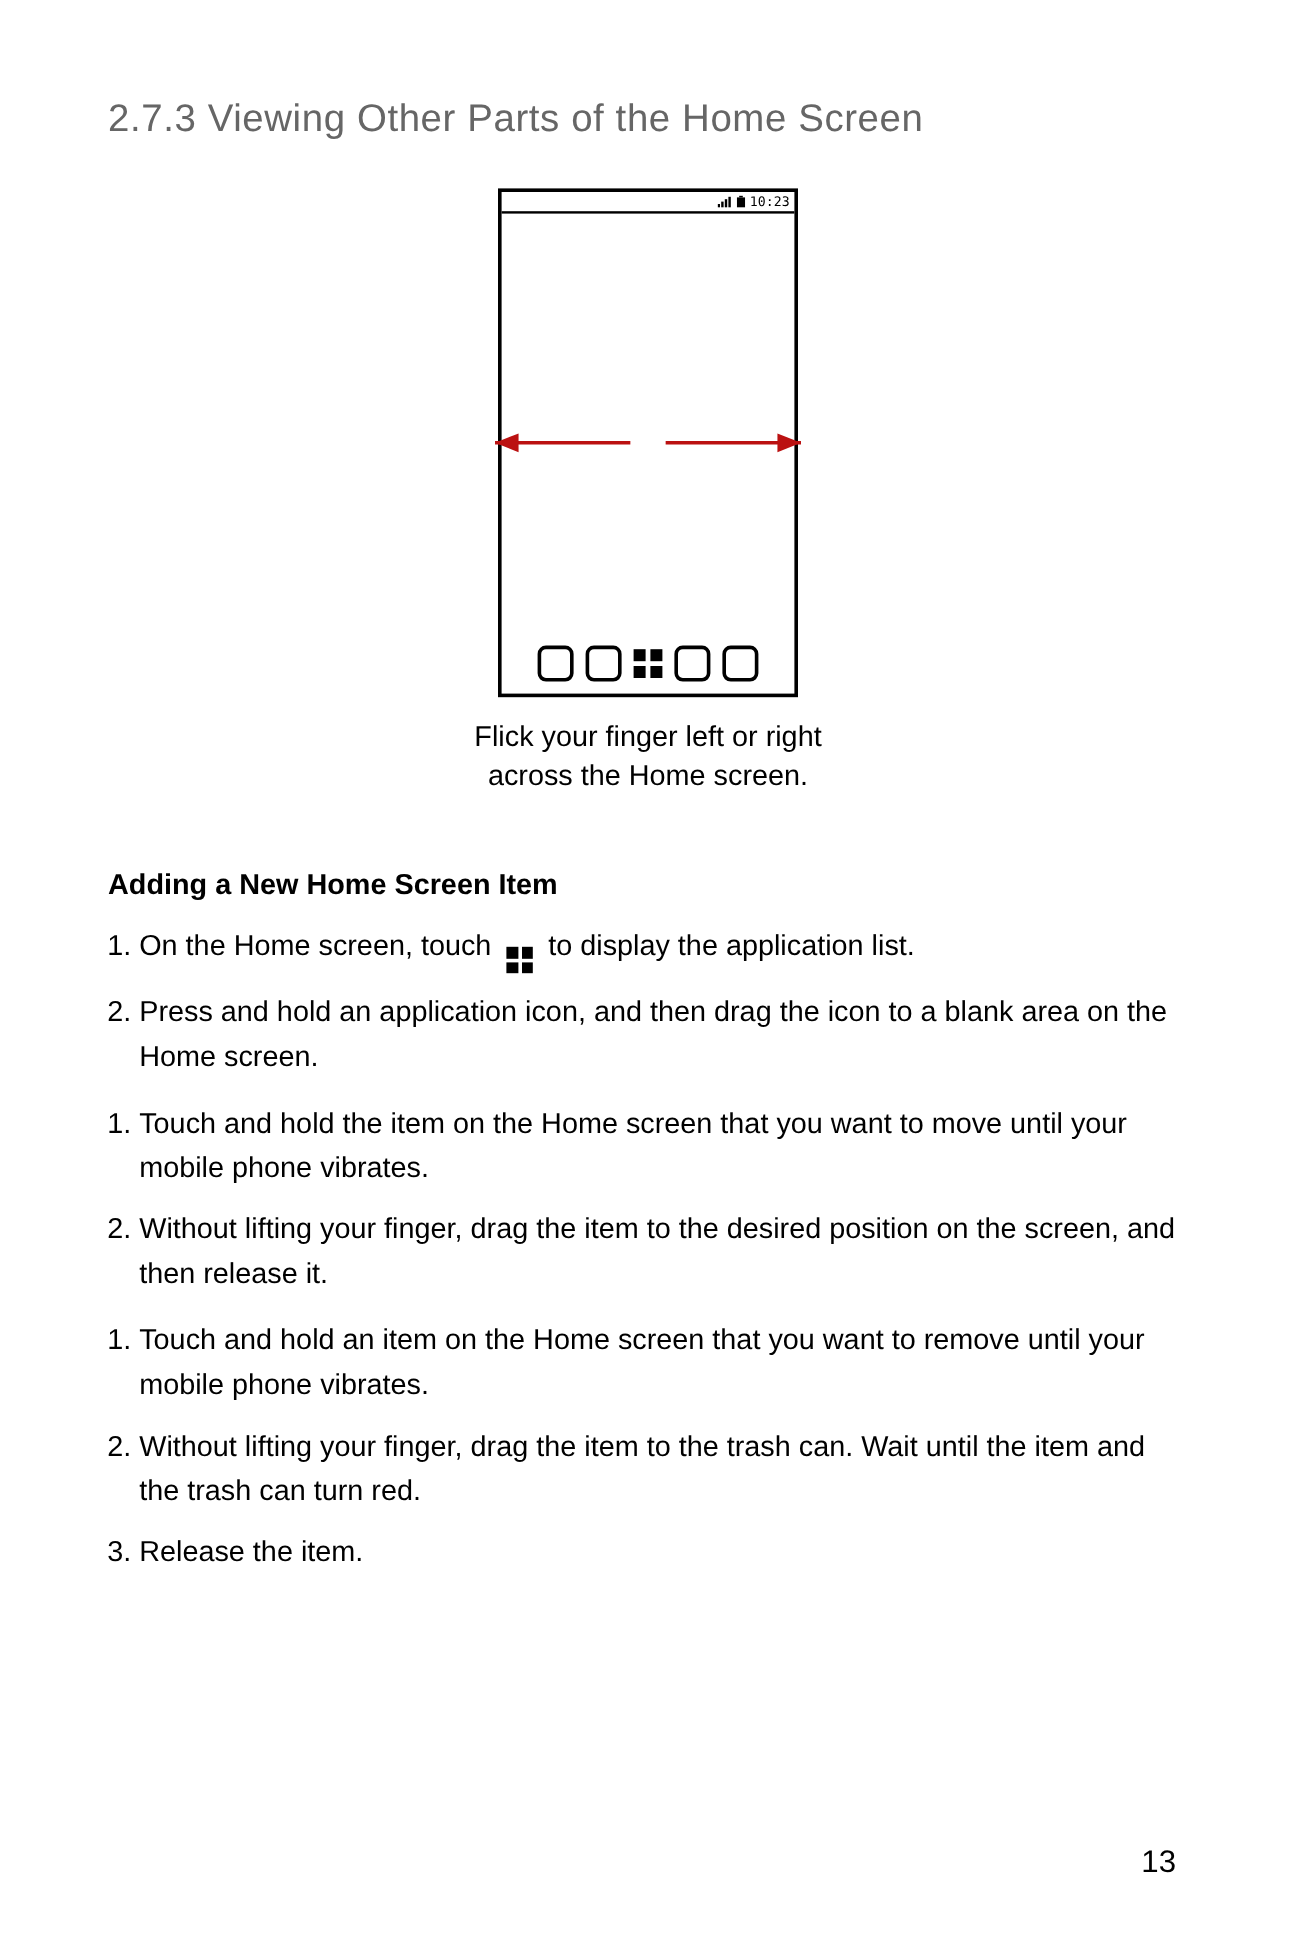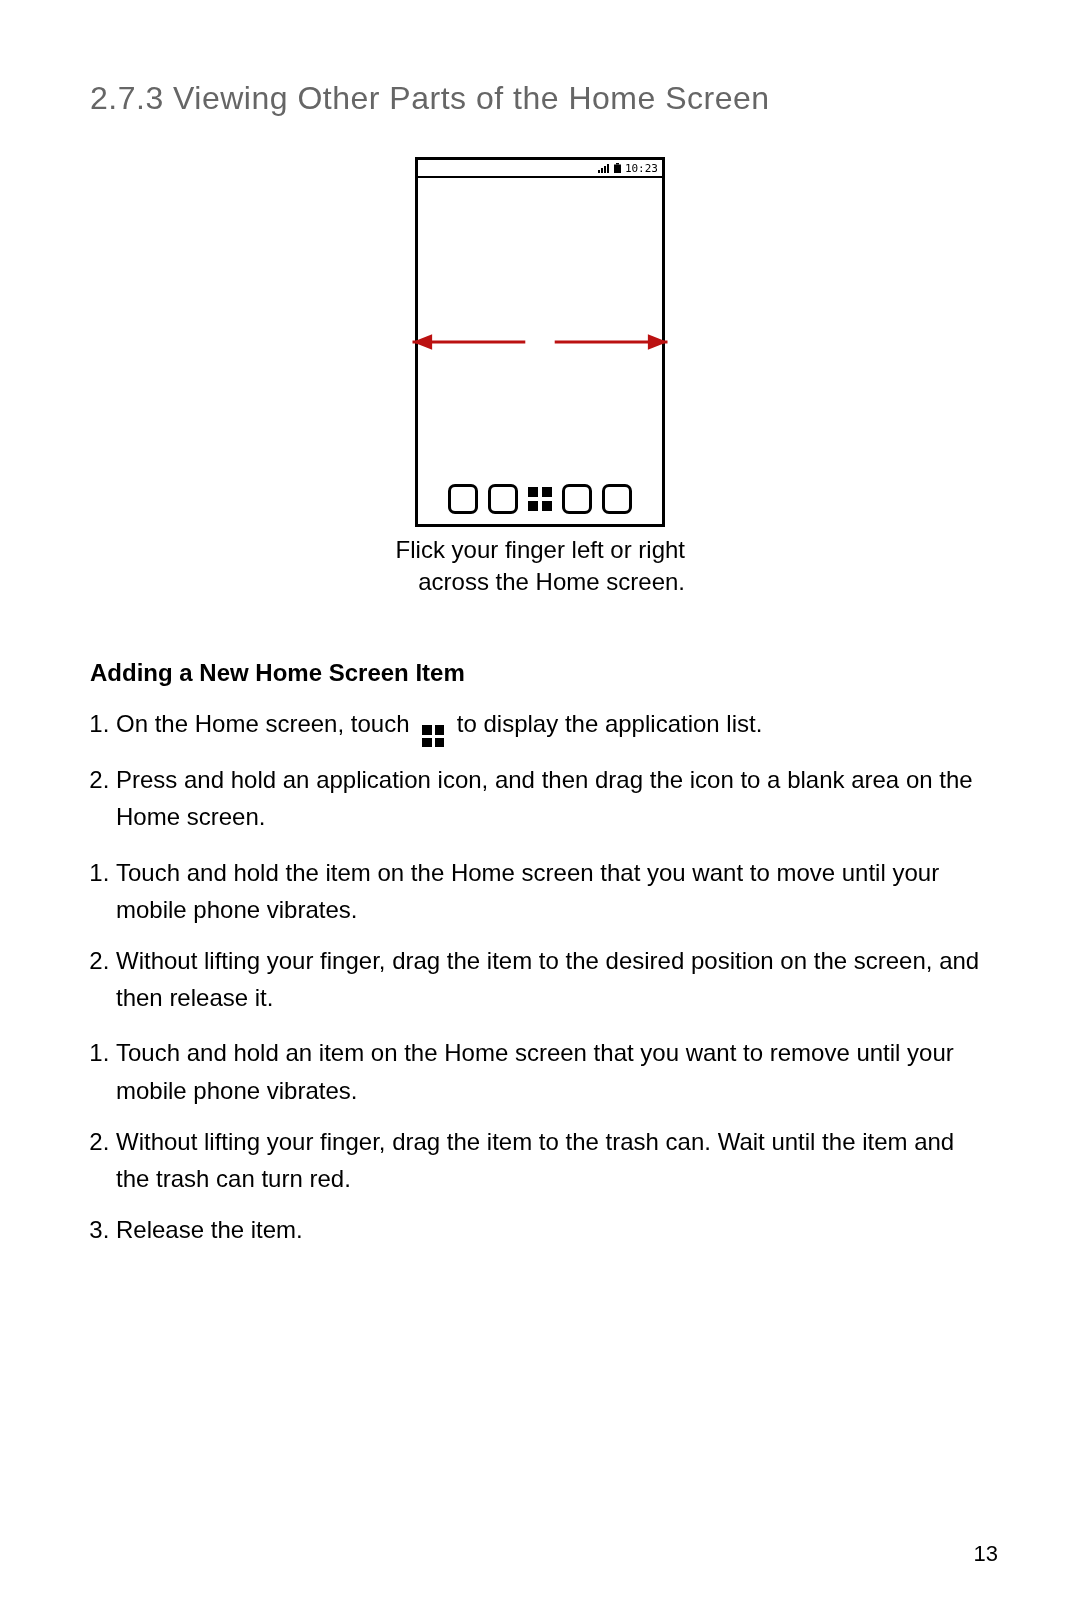--- a/index.html
+++ b/index.html
@@ -42,25 +42,25 @@
   }
   .figure-wrap {
     width: 100%;
     display: flex;
     flex-direction: column;
     align-items: center;
     margin-bottom: 60px;
   }
   .phone {
     width: 250px;
-    height: 370px;
+    height: 424px;
     border: 3px solid #000;
     position: relative;
     background: #fff;
-    margin-bottom: 7px;
+    margin-bottom: 18px;
   }
   .statusbar {
     height: 18px;
     border-bottom: 2px solid #000;
     display: flex;
     justify-content: flex-end;
     align-items: center;
     gap: 4px;
     padding: 0 4px;
     font-size: 11px;
@@ -94,41 +94,41 @@
     grid-template-rows: 1fr 1fr;
     gap: 4px;
   }
   .dock .apps span {
     background: #000;
   }
   .caption {
     width: 290px;
     font-size: 24px;
     line-height: 1.35;
-    text-align: right;
+    text-align: center;
   }
   .inline-icon {
     display: inline-block;
     vertical-align: -3px;
     width: 22px; height: 22px;
     margin: 0 6px;
   }
   .inline-icon .g {
     display: grid;
     grid-template-columns: 1fr 1fr;
     grid-template-rows: 1fr 1fr;
     gap: 3px;
     width: 100%; height: 100%;
   }
   .inline-icon .g span { background: #000; }
   .pagenum {
     position: absolute;
     bottom: 50px;
-    right: 82px;
-    font-size: 22px;
+    right: 100px;
+    font-size: 26px;
     margin-left: 24px;
   }
 </style>
 </head>
 <body>
 
 <div class="page">
 
   <h2 class="section">2.7.3  Viewing Other Parts of the Home Screen</h2>
 

